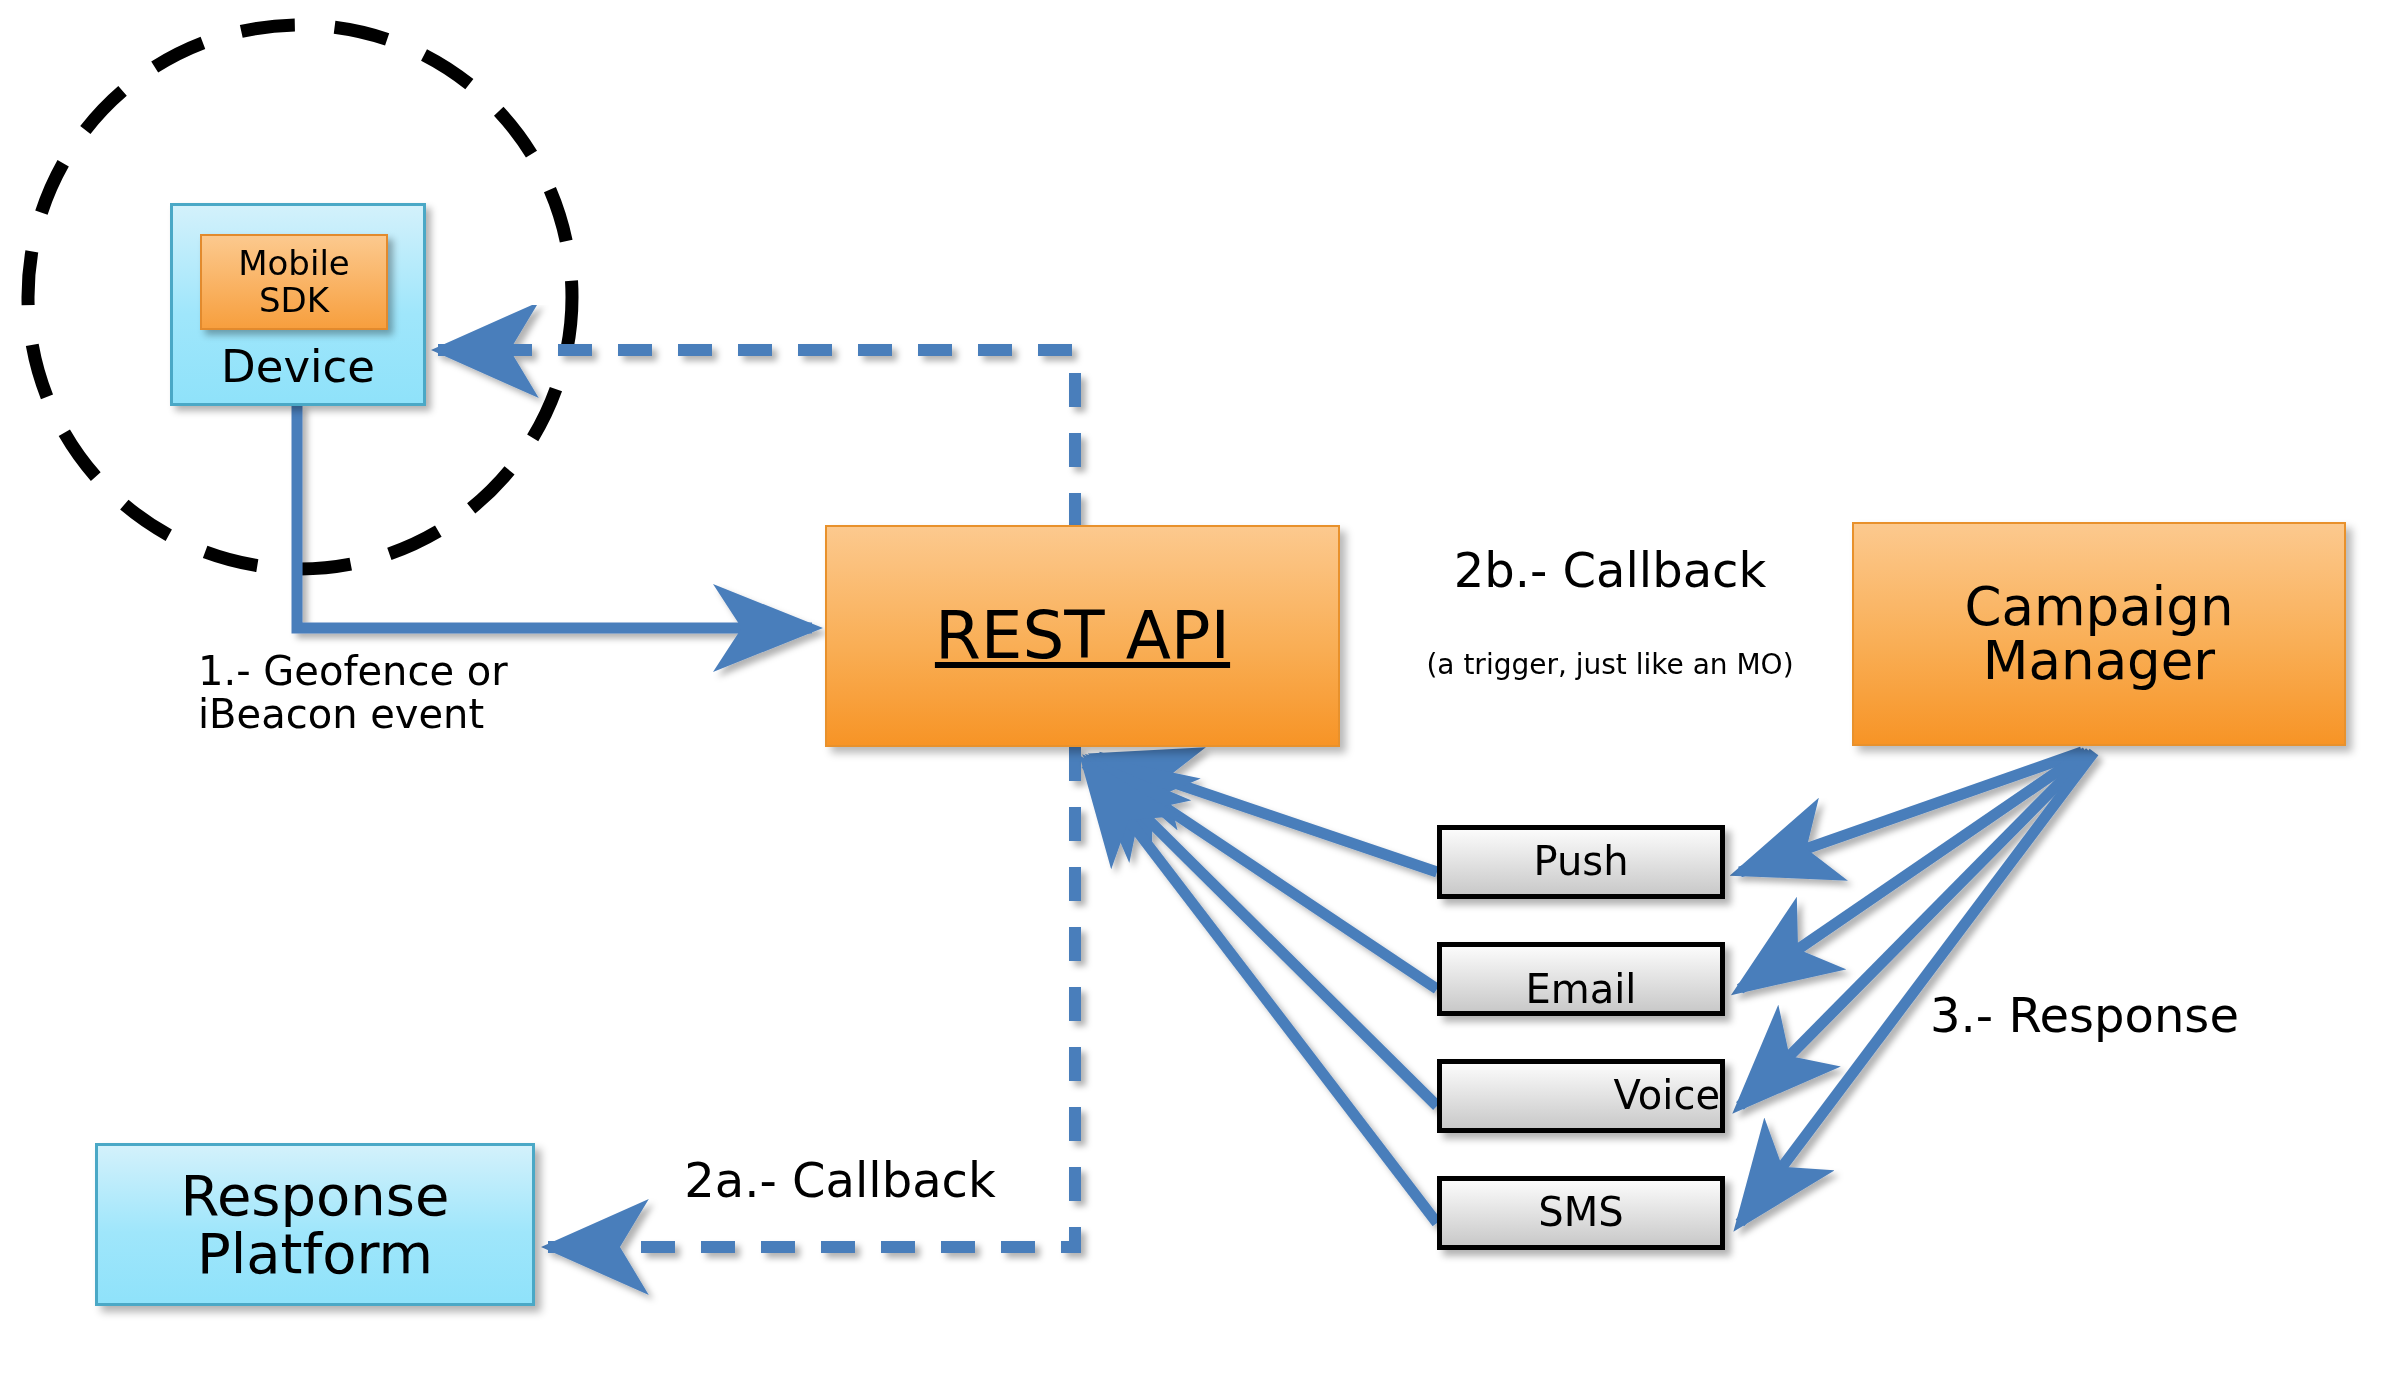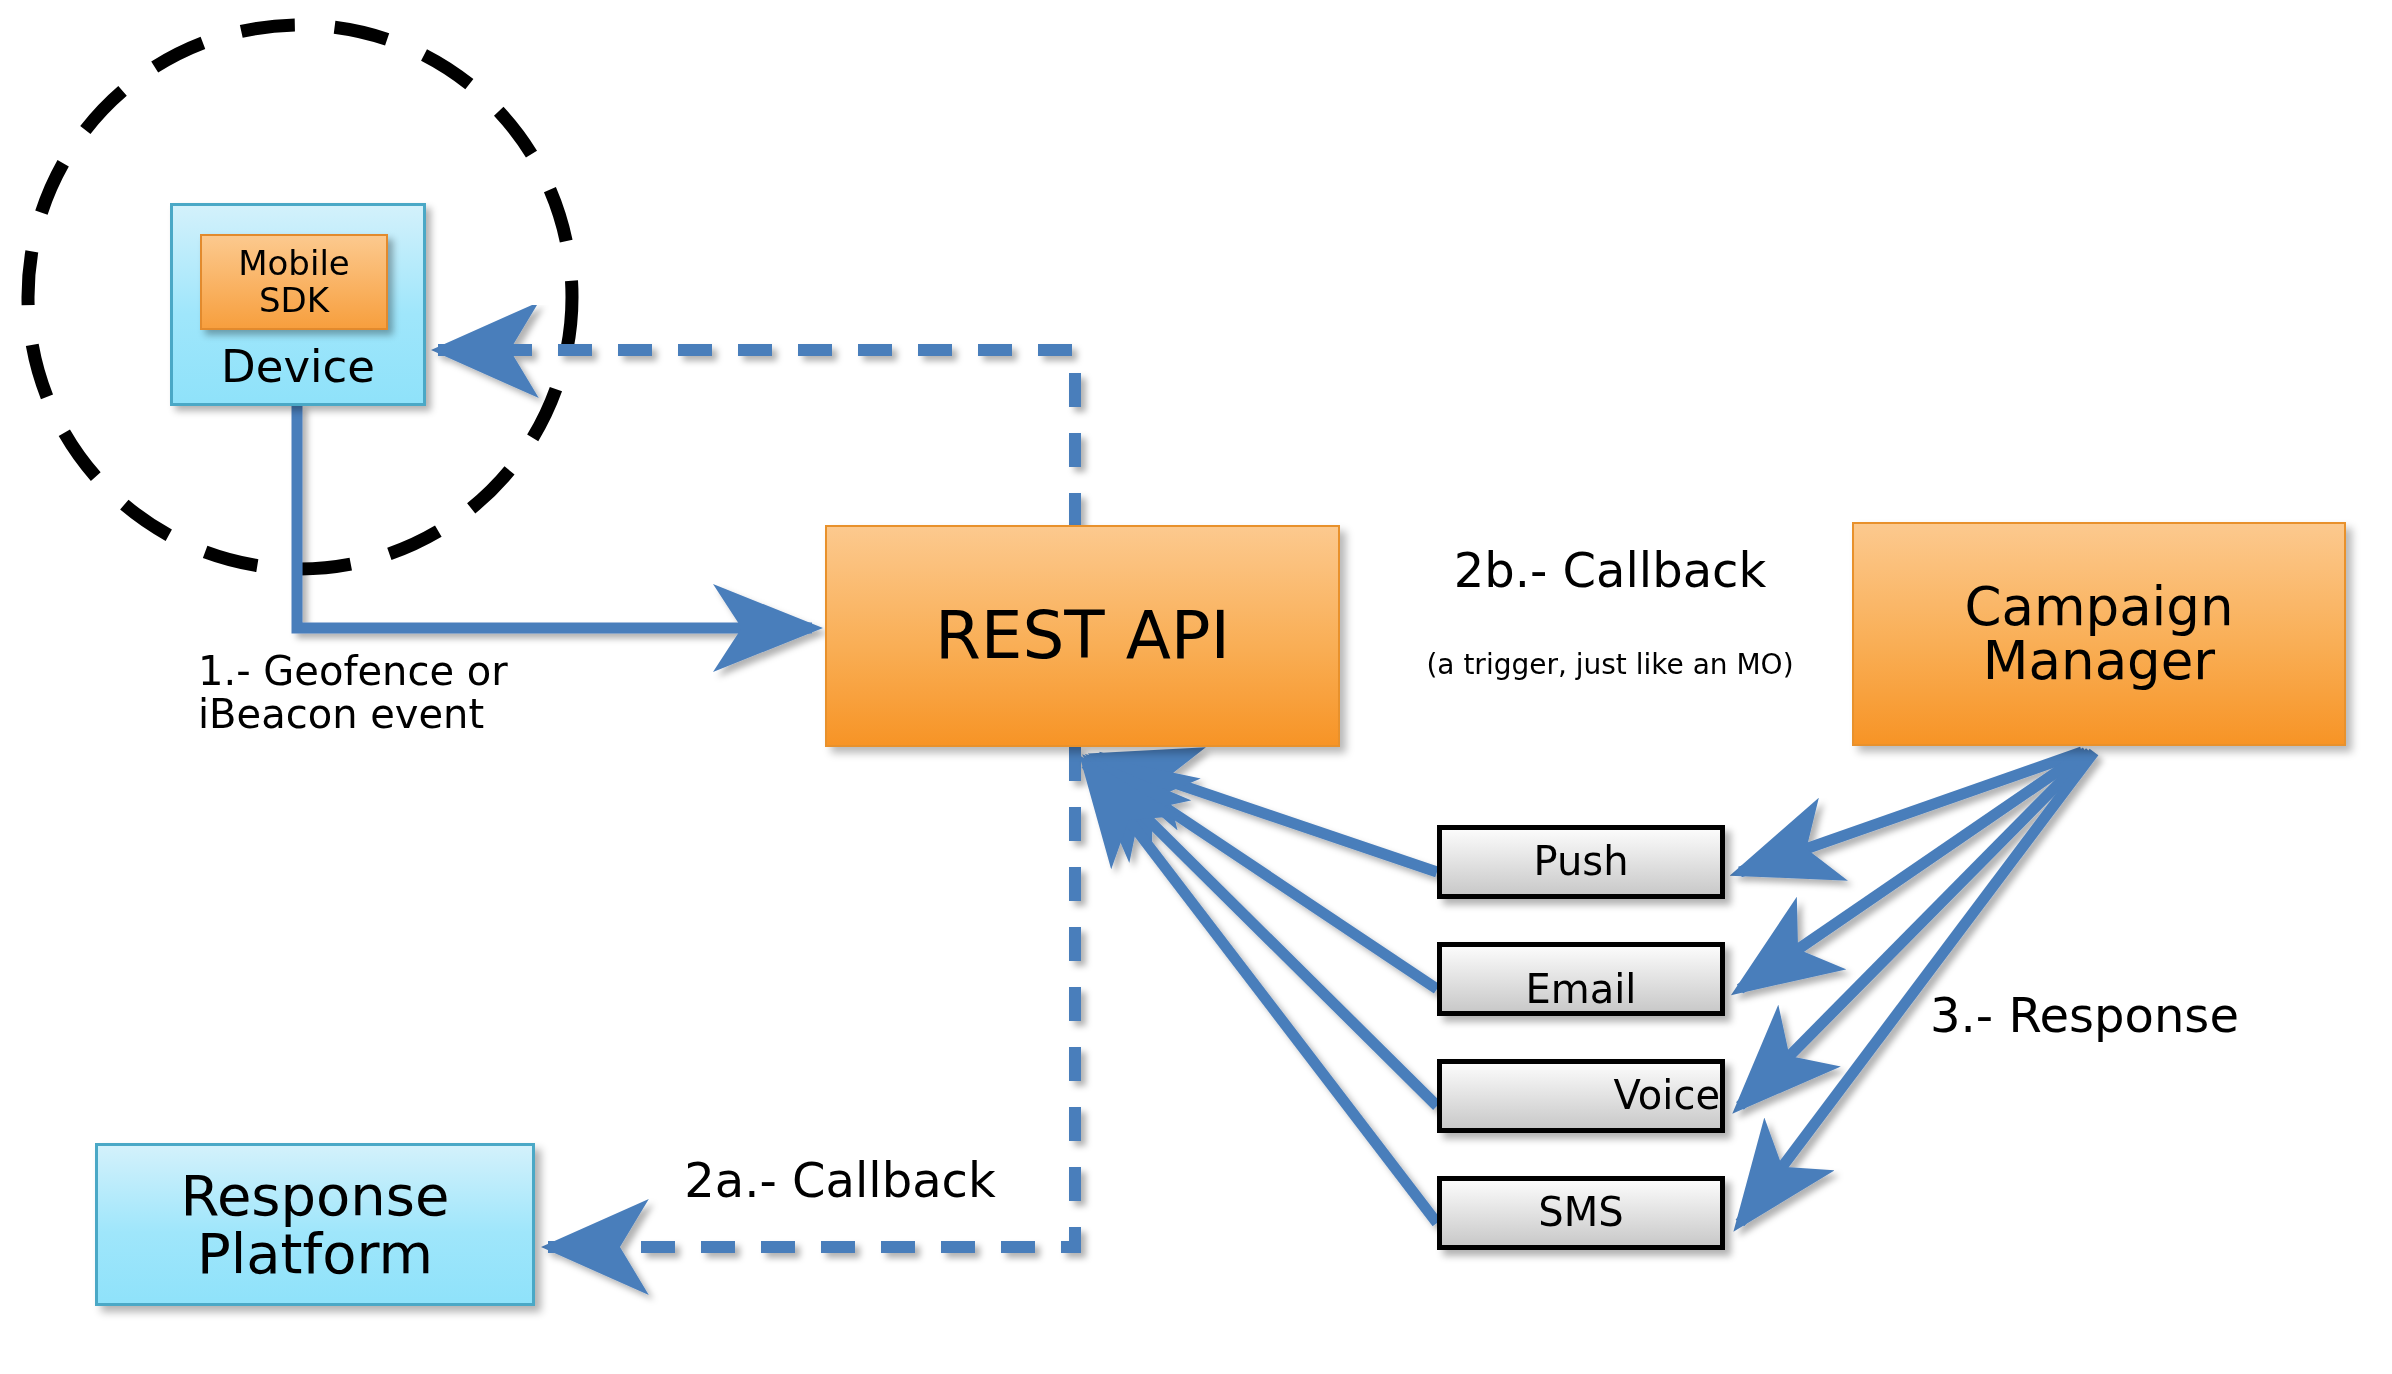--- a/index.html
+++ b/index.html
@@ -63,20 +63,21 @@
   }
   .node-rest {
     left: 825px;
     top: 525px;
     width: 515px;
     height: 222px;
     background: linear-gradient(180deg, #fcc98e 0%, #f9ae55 55%, #f79426 100%);
     border: 2px solid #e8912c;
     box-shadow: 6px 6px 8px rgba(0,0,0,0.28);
     font-size: 66px;
+    text-decoration: underline;
   }
   .node-campaign {
     left: 1852px;
     top: 522px;
     width: 494px;
     height: 224px;
     background: linear-gradient(180deg, #fcc98e 0%, #f9ae55 55%, #f79426 100%);
     border: 2px solid #e8912c;
     box-shadow: 6px 6px 8px rgba(0,0,0,0.28);
     font-size: 53px;

